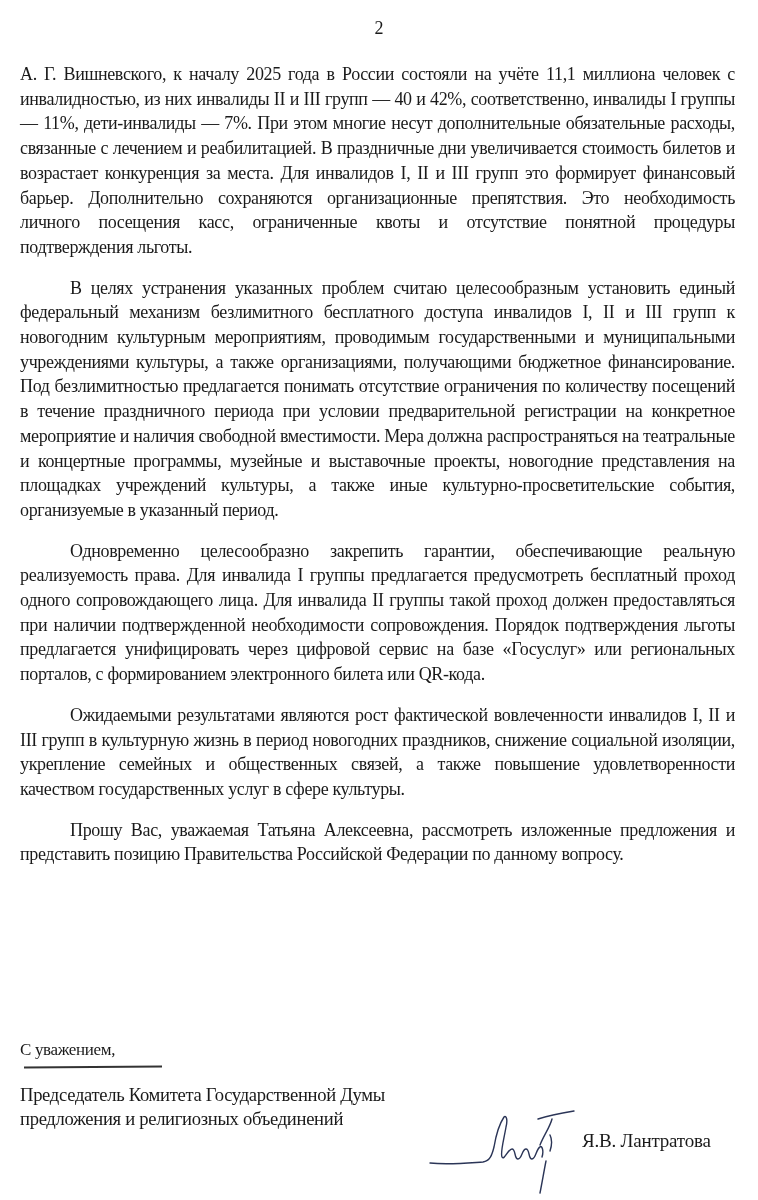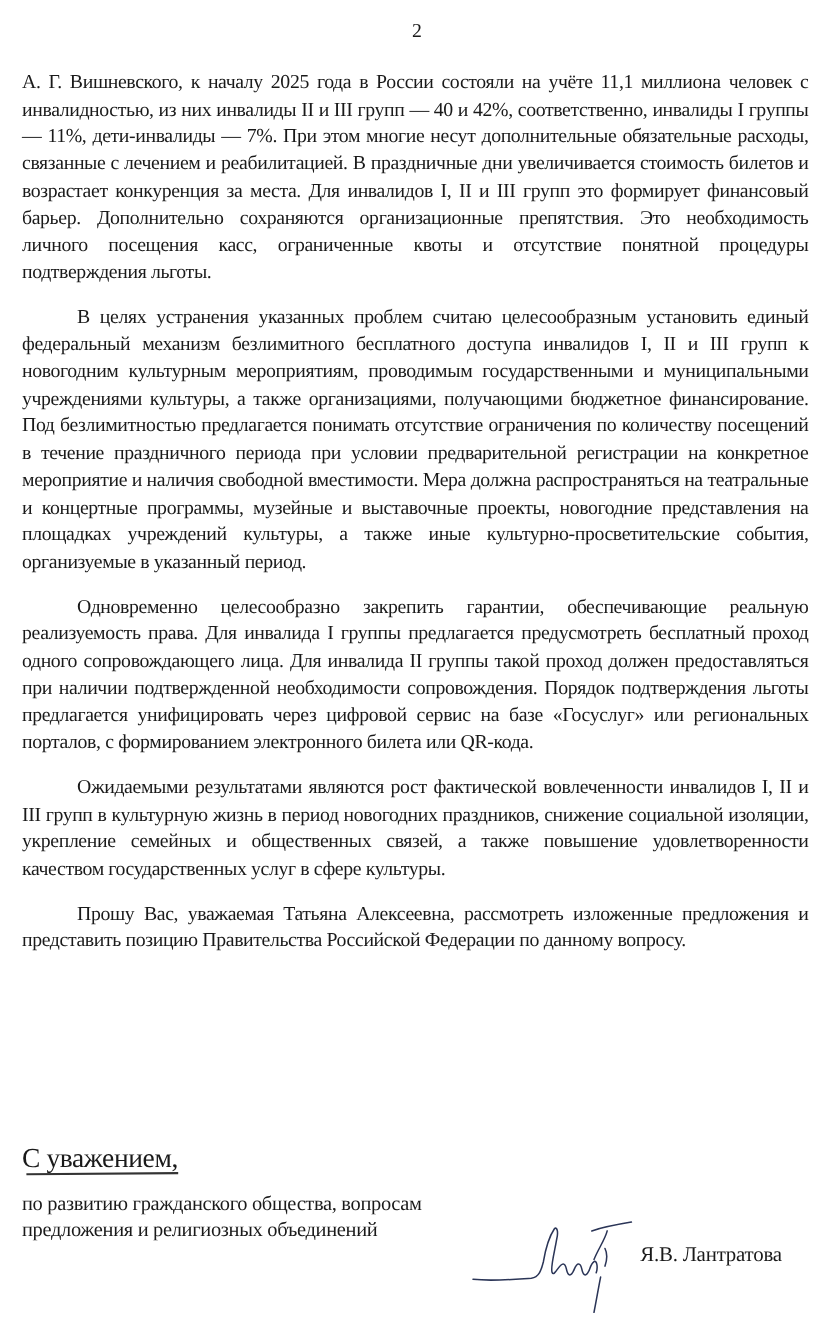--- a/index.html
+++ b/index.html
@@ -6,21 +6,21 @@
   body { width: 758px; height: 1200px; position: relative; overflow: hidden;
          font-family: "Liberation Serif", "DejaVu Serif", serif; color: #1a1a1a; }
   .page-num { position: absolute; top: 18px; left: 0; width: 758px; text-align: center;
               font-size: 18px; }
   .body-text { position: absolute; left: 20px; top: 62px; width: 715px;
                font-size: 18px; line-height: 24.7px; text-align: justify;
                letter-spacing: -0.35px; word-spacing: 0px; }
   .body-text p { margin: 0; }
   .body-text p.indent { text-indent: 50px; margin-top: 16px; }
   .body-text p.first { text-indent: 0; }
-  .closing { position: absolute; left: 20px; top: 1040px; font-size: 25px;
+  .closing { position: absolute; left: 20px; top: 1040px; font-size: 17px;
              letter-spacing: -0.35px; }
   .closing-underline { position: absolute; left: 24px; top: 1066px; width: 138px;
                        height: 1.5px; background: #333; transform: rotate(-0.4deg); }
   .signer-block { position: absolute; left: 20px; top: 1083px; font-size: 18.6px;
                   line-height: 24px; letter-spacing: -0.3px; }
   .signer-block div { white-space: nowrap; }
   .signature { position: absolute; left: 428px; top: 1105px; width: 150px; height: 90px; }
   .signer-name { position: absolute; left: 582px; top: 1130px; font-size: 19px;
                  letter-spacing: -0.2px; white-space: nowrap; }
 </style>
@@ -34,21 +34,21 @@
   <p class="indent">В целях устранения указанных проблем считаю целесообразным установить единый федеральный механизм безлимитного бесплатного доступа инвалидов I, II и III групп к новогодним культурным мероприятиям, проводимым государственными и муниципальными учреждениями культуры, а также организациями, получающими бюджетное финансирование. Под безлимитностью предлагается понимать отсутствие ограничения по количеству посещений в течение праздничного периода при условии предварительной регистрации на конкретное мероприятие и наличия свободной вместимости. Мера должна распространяться на театральные и концертные программы, музейные и выставочные проекты, новогодние представления на площадках учреждений культуры, а также иные культурно-просветительские события, организуемые в указанный период.</p>
   <p class="indent">Одновременно целесообразно закрепить гарантии, обеспечивающие реальную реализуемость права. Для инвалида I группы предлагается предусмотреть бесплатный проход одного сопровождающего лица. Для инвалида II группы такой проход должен предоставляться при наличии подтвержденной необходимости сопровождения. Порядок подтверждения льготы предлагается унифицировать через цифровой сервис на базе «Госуслуг» или региональных порталов, с формированием электронного билета или QR-кода.</p>
   <p class="indent">Ожидаемыми результатами являются рост фактической вовлеченности инвалидов I, II и III групп в культурную жизнь в период новогодних праздников, снижение социальной изоляции, укрепление семейных и общественных связей, а также повышение удовлетворенности качеством государственных услуг в сфере культуры.</p>
   <p class="indent">Прошу Вас, уважаемая Татьяна Алексеевна, рассмотреть изложенные предложения и представить позицию Правительства Российской Федерации по данному вопросу.</p>
 </div>
 
 <div class="closing">С уважением,</div>
 <div class="closing-underline"></div>
 
 <div class="signer-block">
-  <div>по развитию гражданского общества, вопросам</div>
+  <div>Председатель Комитета Государственной Думы</div>
   <div>предложения и религиозных объединений</div>
 </div>
 
 <svg class="signature" viewBox="0 0 150 90">
   <path d="M2 58 C 20 60, 40 58, 55 57 C 62 56, 64 50, 66 42 C 68 30, 72 18, 76 12 C 78 10, 80 14, 78 22 C 76 34, 72 48, 74 52 C 76 56, 80 44, 84 44 C 88 44, 86 54, 90 54 C 94 54, 94 44, 98 44 C 102 44, 100 54, 104 54 C 108 54, 108 44, 112 42 C 114 40, 116 46, 114 52 M 112 40 C 116 30, 122 22, 124 14 M 118 56 C 116 66, 114 78, 112 88 M 122 30 C 124 34, 124 40, 122 46 M 110 14 C 122 10, 134 8, 146 6" fill="none" stroke="#2b3557" stroke-width="1.4" stroke-linecap="round"></path>
 </svg>
 
 <div class="signer-name">Я.В. Лантратова</div>
 
 </body></html>

